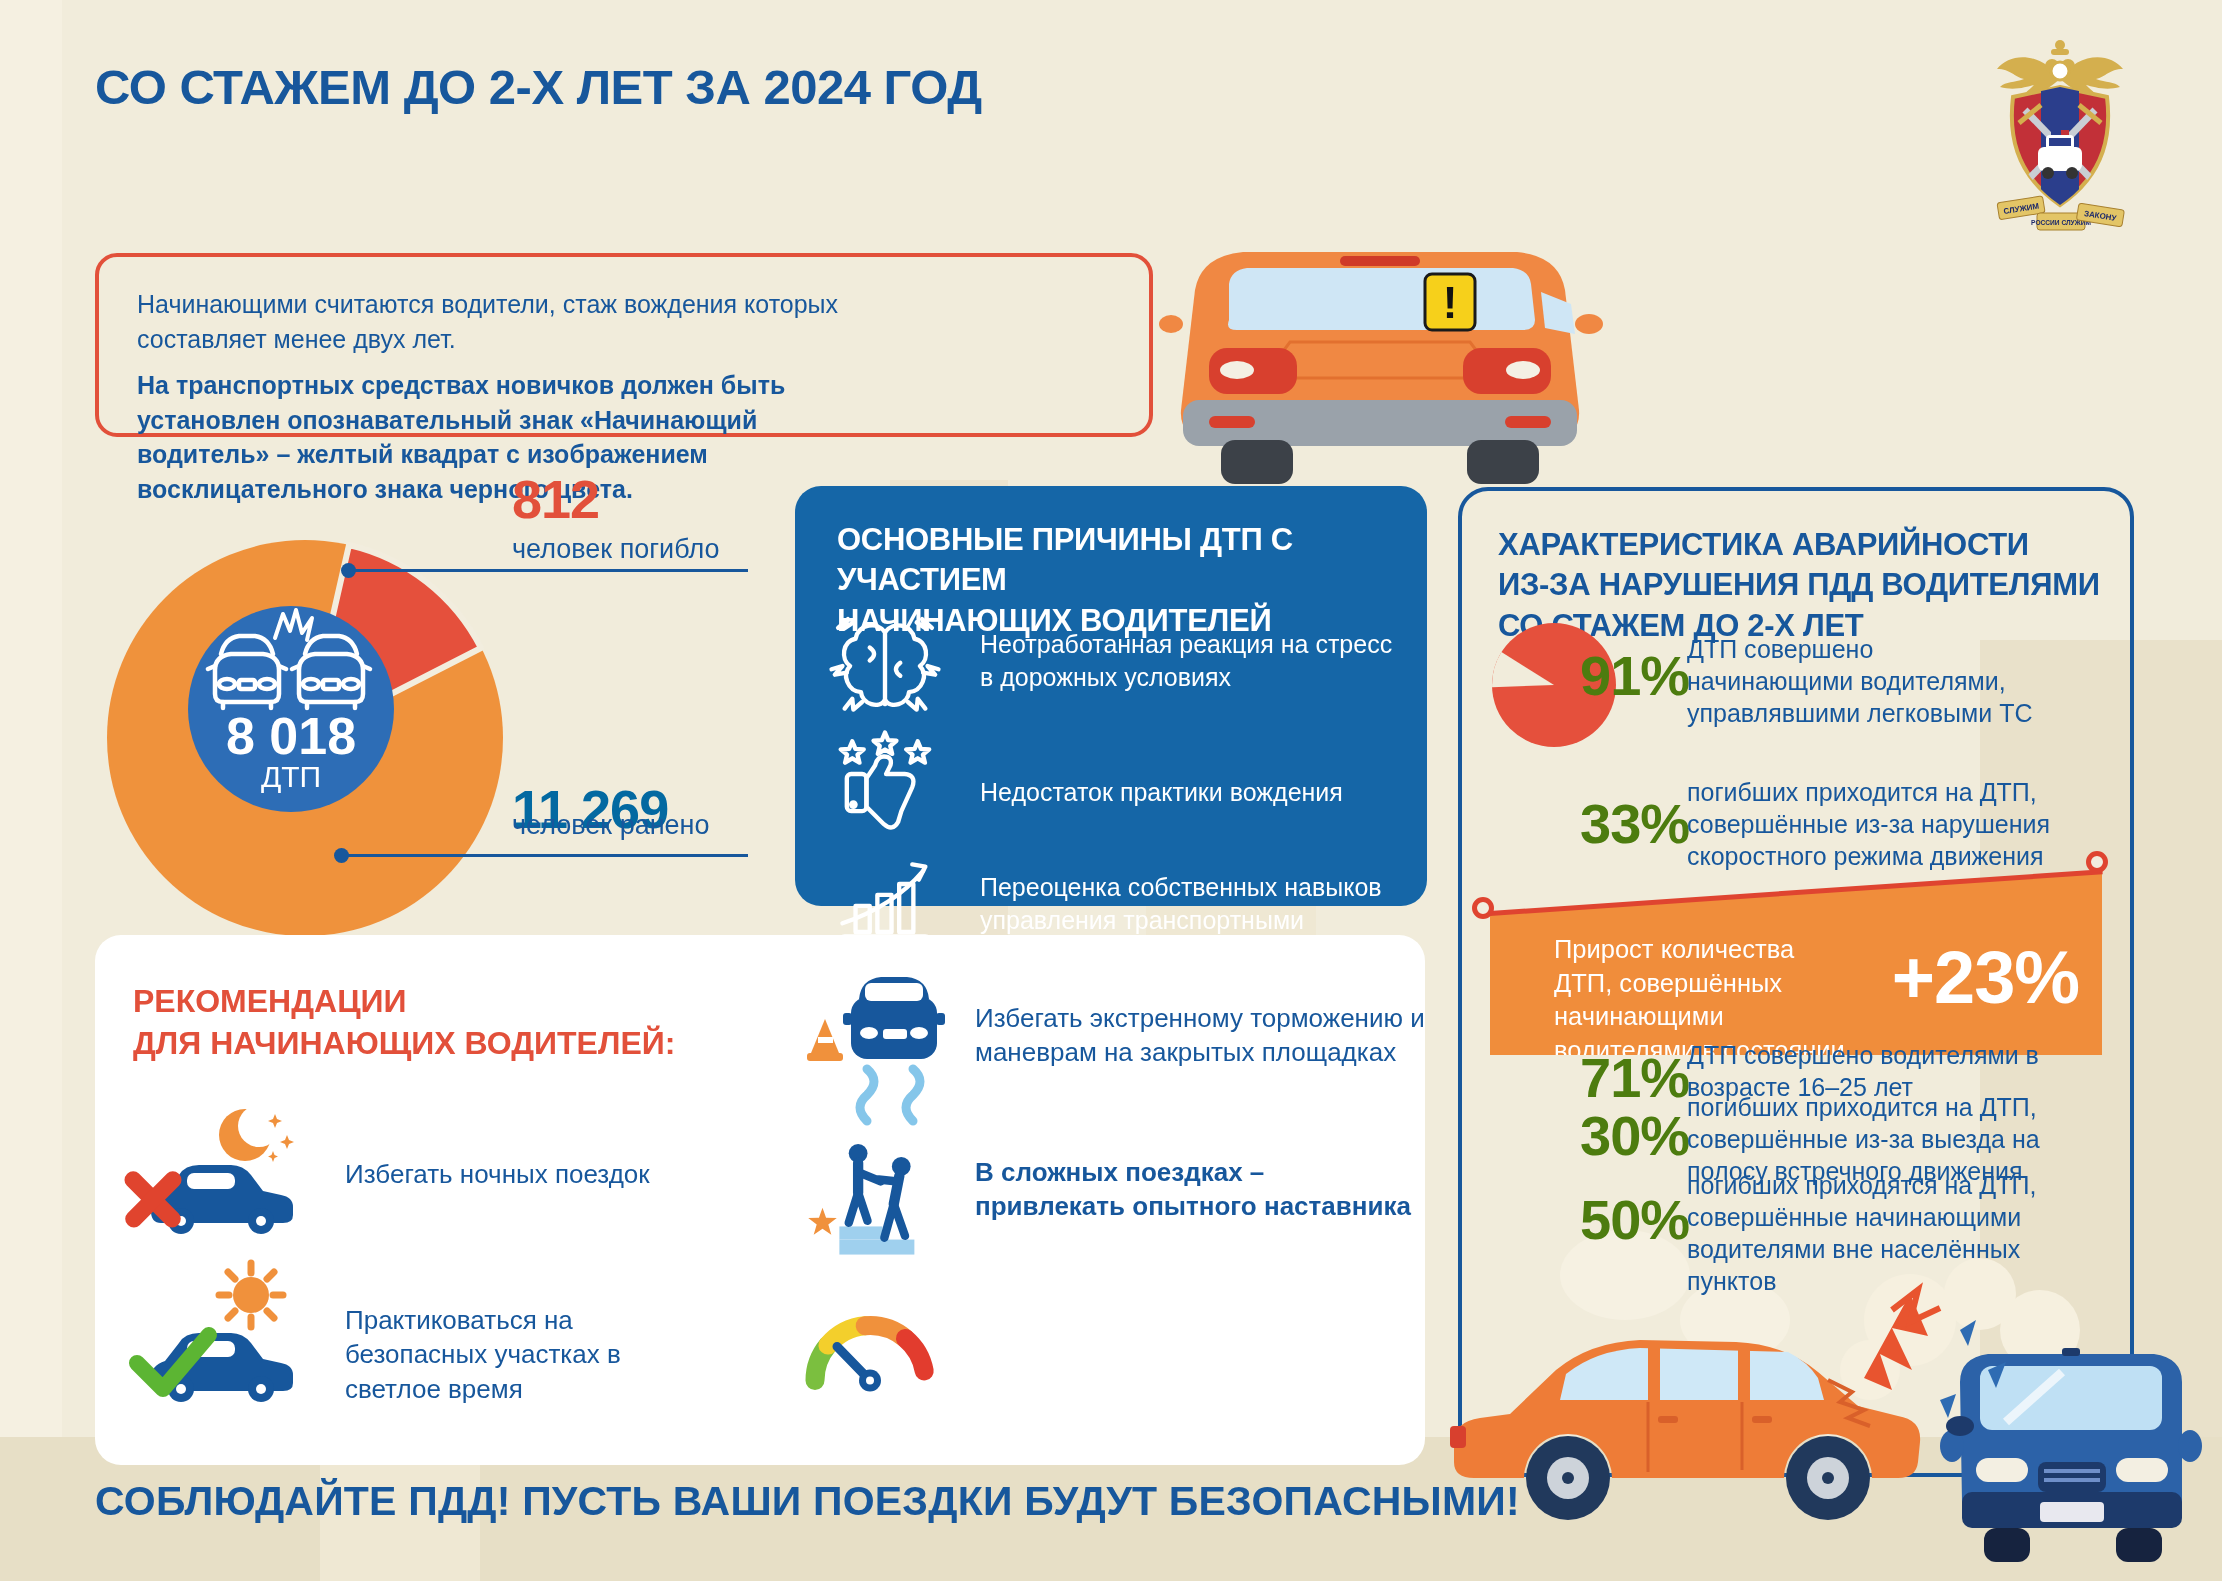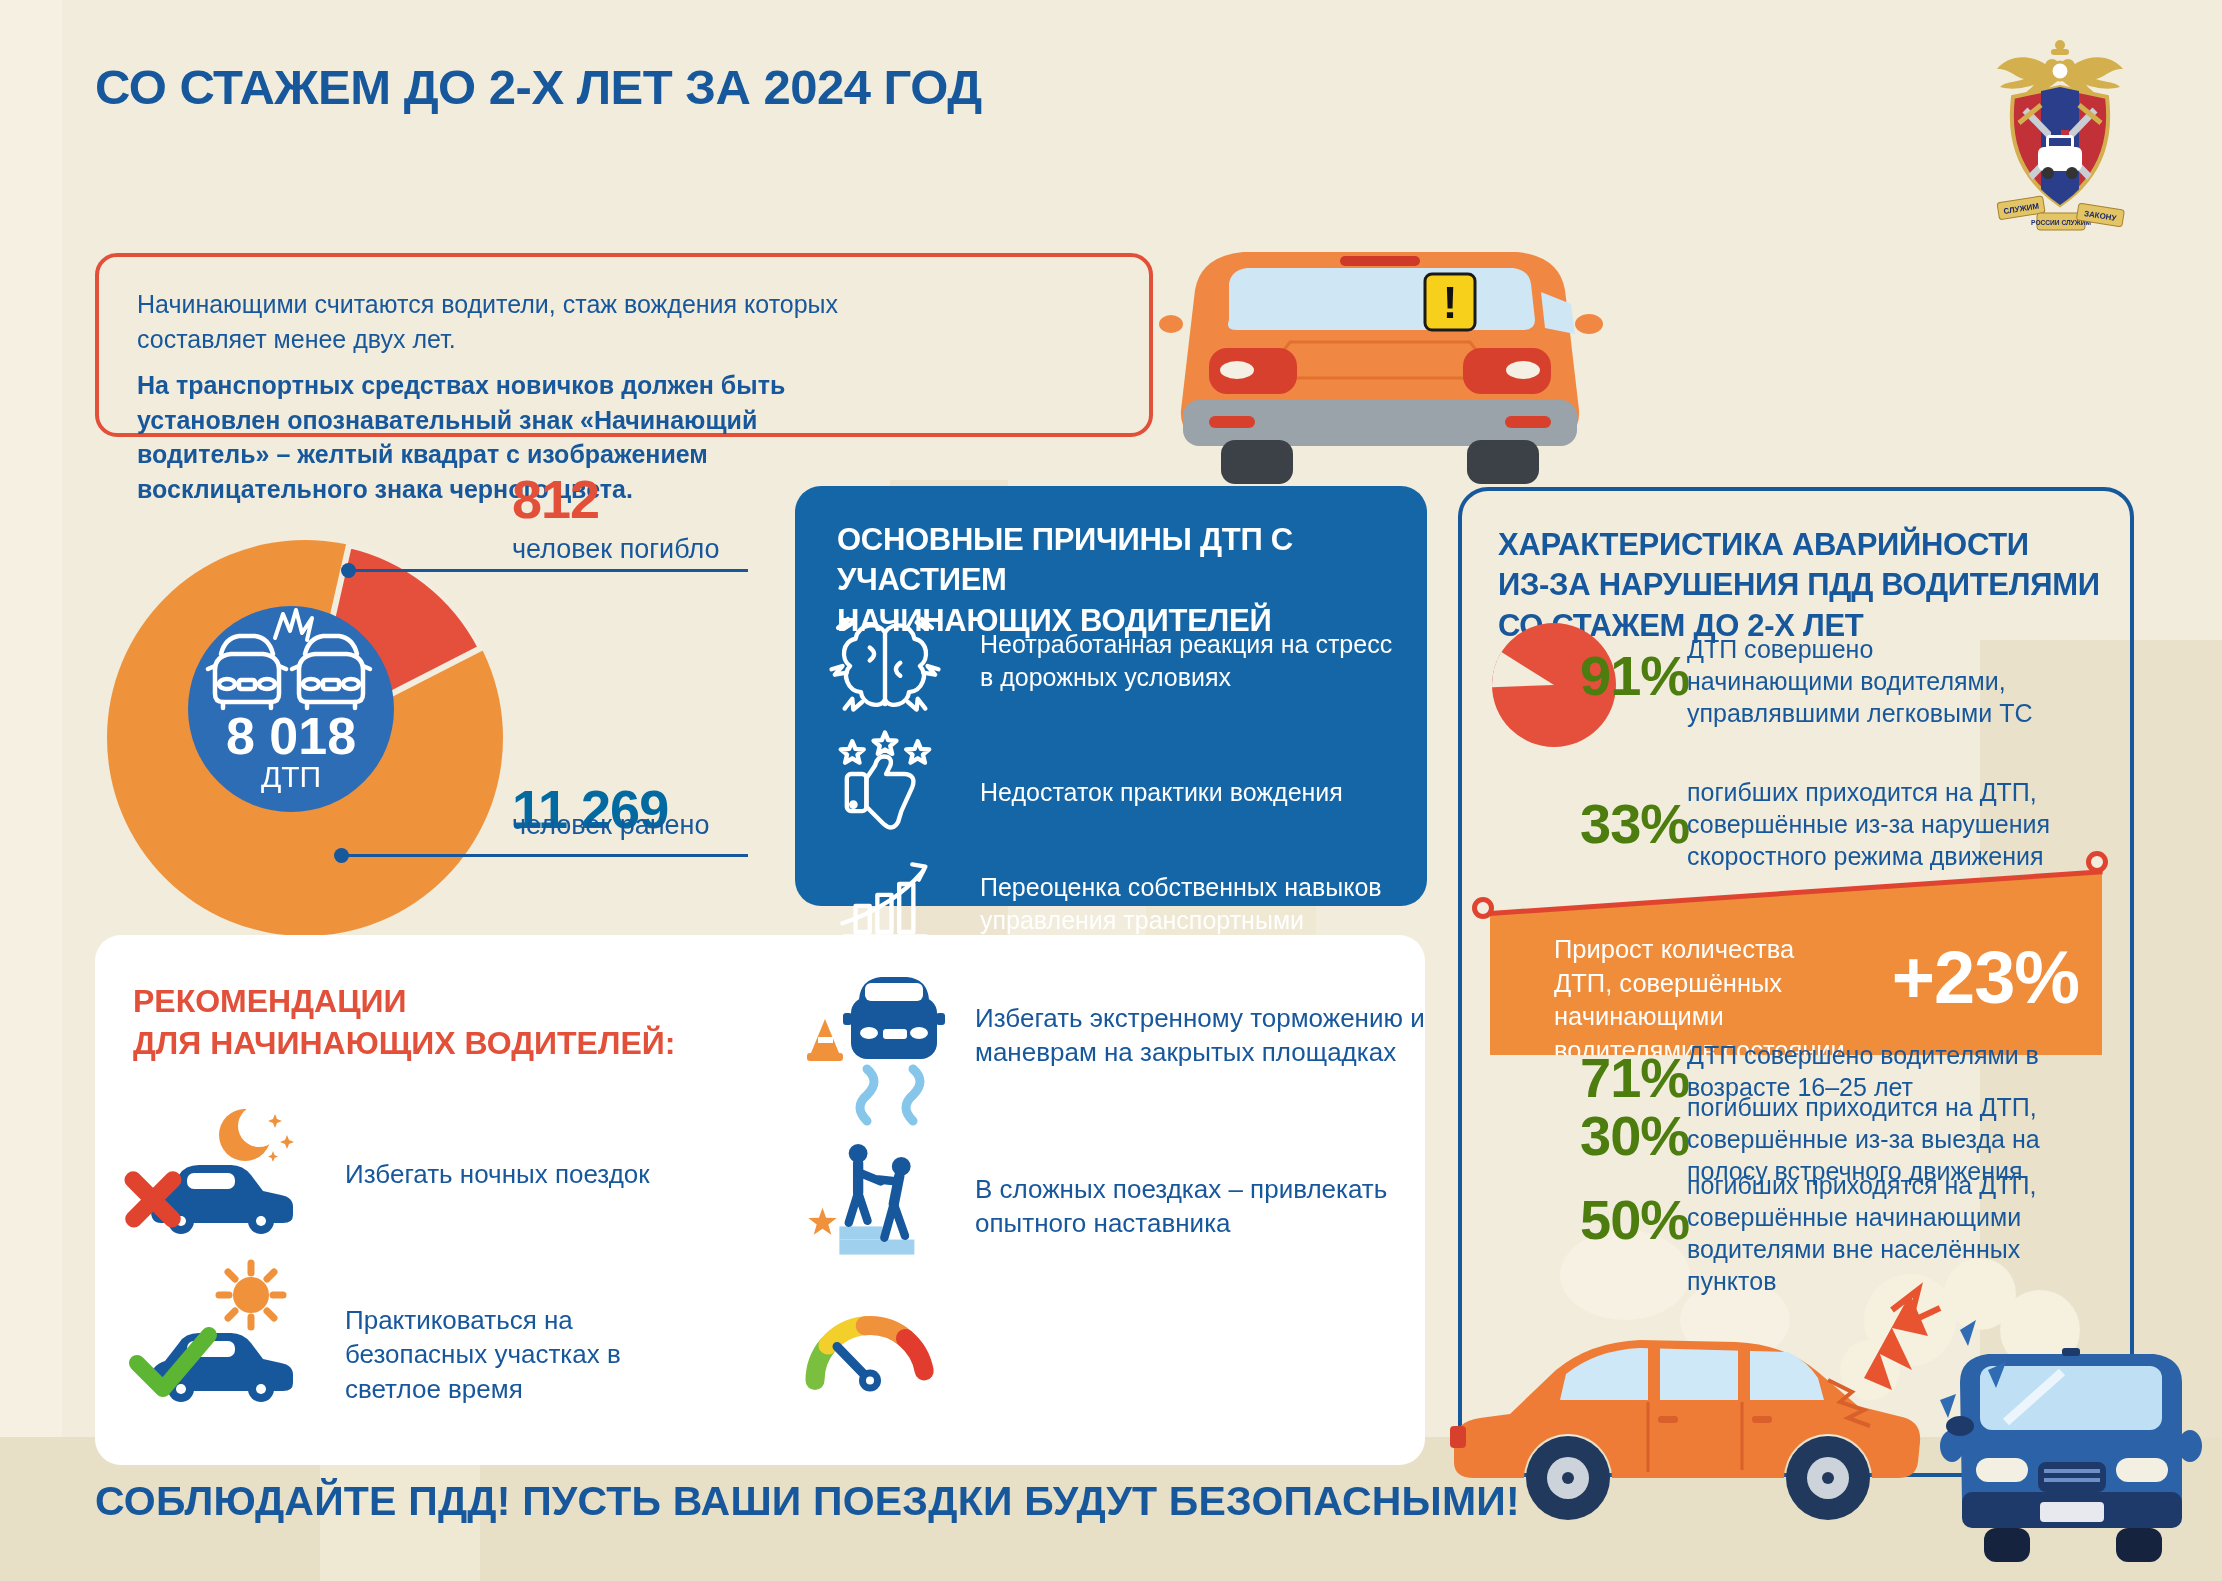--- a/index.html
+++ b/index.html
@@ -323,21 +323,21 @@
         <circle cx="62" cy="30" r="10" stroke="none"></circle>
         <path d="M62 40 L62 72" stroke-width="11" fill="none"></path>
         <path d="M62 50 L86 60" stroke-width="9" fill="none"></path>
         <path d="M62 72 L52 104 M62 72 L72 102" stroke-width="9" fill="none"></path>
         <circle cx="108" cy="44" r="10" stroke="none"></circle>
         <path d="M106 54 L100 84" stroke-width="11" fill="none"></path>
         <path d="M104 60 L84 58" stroke-width="9" fill="none"></path>
         <path d="M100 84 L90 120 M100 84 L112 118" stroke-width="9" fill="none"></path>
       </g>
     </svg>
-    <div class="abs rectext" style="left:880px;top:237px;width:440px;">В сложных поездках – привлекать опытного наставника</div>
+    <div class="abs rectext" style="left:880px;top:220px;width:440px;font-weight:bold;">В сложных поездках – привлекать опытного наставника</div>
 
     <svg class="abs" style="left:700px;top:352px;" width="150" height="115" viewBox="0 0 150 112">
       <g fill="none" stroke-width="19" stroke-linecap="round">
         <path d="M20 92 A55 55 0 0 1 32.9 56.6" stroke="#7bbf3f"></path>
         <path d="M32.9 56.6 A55 55 0 0 1 70.2 37.2" stroke="#f3cf2c"></path>
         <path d="M70.2 37.2 A55 55 0 0 1 110.4 49.9" stroke="#f0913c"></path>
         <path d="M110.4 49.9 A55 55 0 0 1 129.2 82.5" stroke="#e23c2e"></path>
       </g>
       <line x1="75" y1="92" x2="42" y2="58" stroke="#17579c" stroke-width="9" stroke-linecap="round"></line>
       <circle cx="75" cy="92" r="11" fill="#17579c"></circle>

